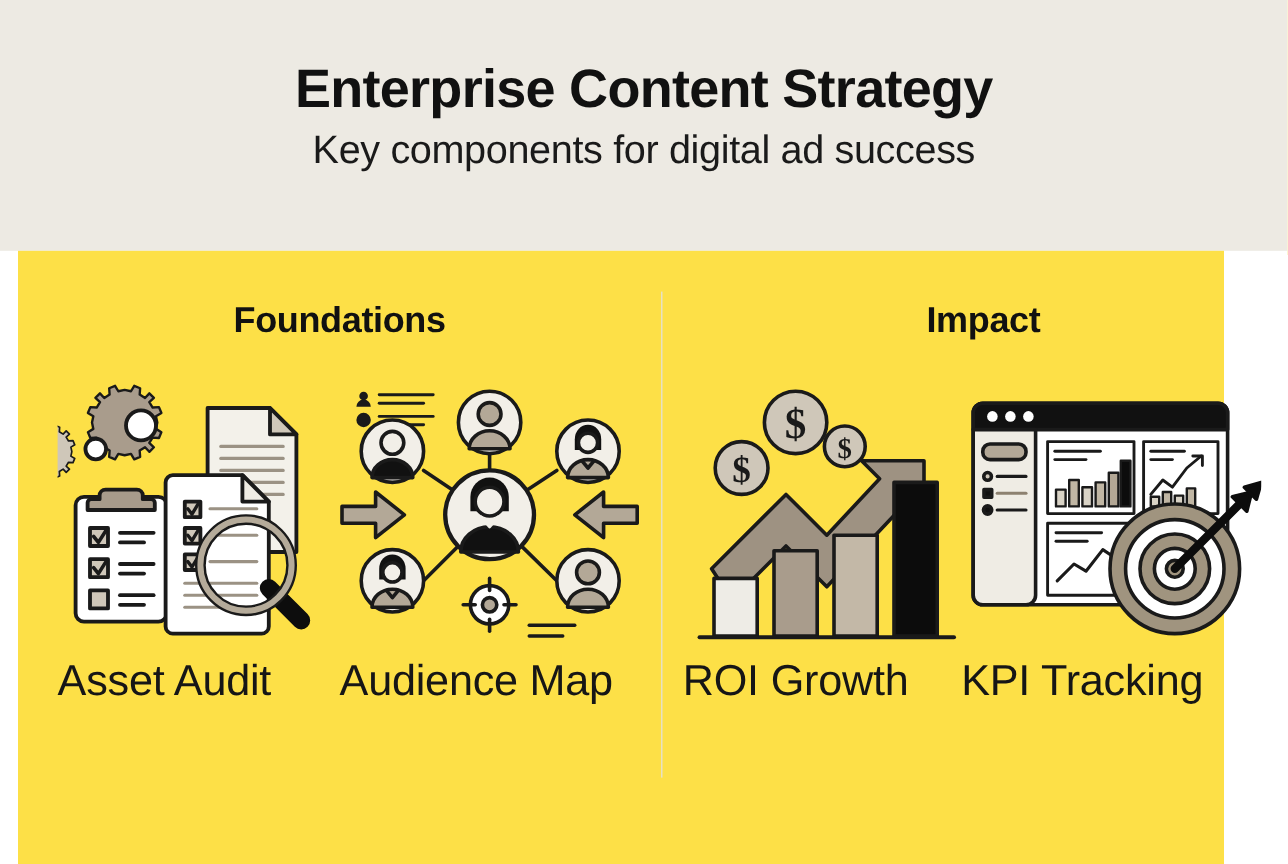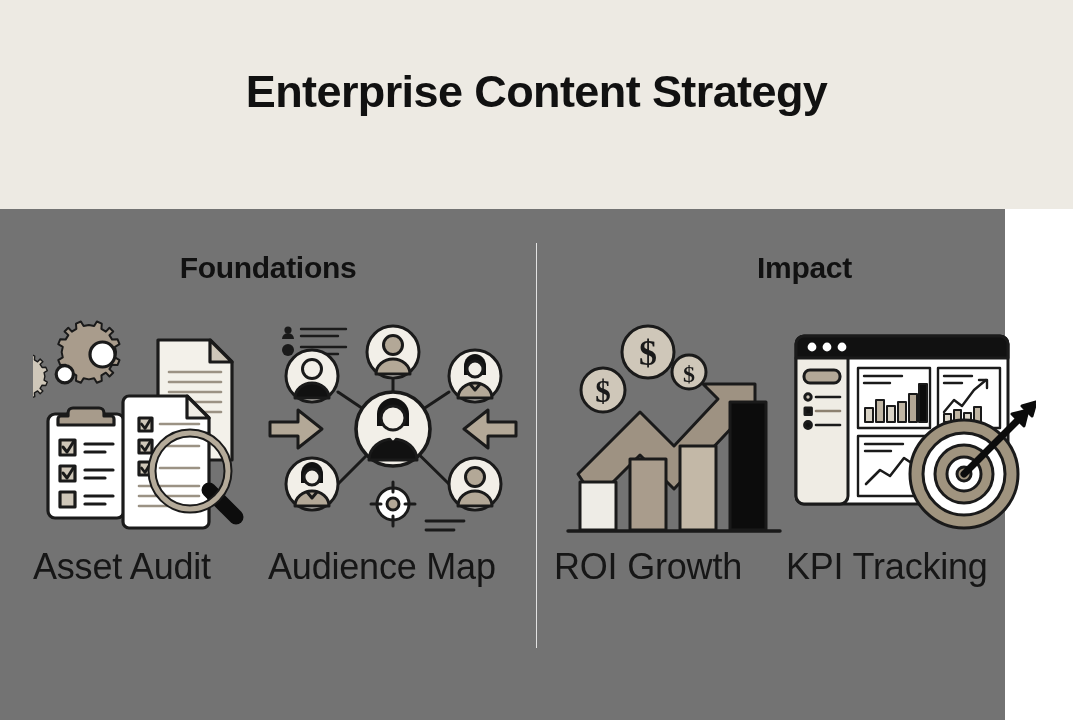--- a/index.html
+++ b/index.html
@@ -22,21 +22,21 @@
   .title{
     font-size:45px;font-weight:800;color:#111111;letter-spacing:-0.6px;
     line-height:1.05;margin:0 0 10px 0;text-align:center;
   }
   .subtitle{
     font-size:33px;font-weight:400;color:#1a1a1a;letter-spacing:-0.3px;
     line-height:1.1;margin:0;text-align:center;
   }
 
   
-  .body-area{position:absolute;left:0;top:209px;width:1005px;height:511px;background:#737373;}
+  .body-area{position:absolute;left:15px;top:209px;width:1005px;height:511px;background:#fde047;}
 
   .divider{
     position:absolute;left:536px;top:34px;width:1px;height:405px;
     background:#e2e2e2;
   }
 
   .section-head{
     position:absolute;top:42px;font-size:30px;font-weight:800;color:#111;
     text-align:center;letter-spacing:-0.3px;
   }
@@ -56,20 +56,21 @@
   #card-roi-growth{left:554px;}
   #card-kpi-tracking{left:786px;}
 </style>
 </head>
 <body>
 
 <div class="page">
 
   <div class="header">
     <h1 class="title">Enterprise Content Strategy</h1>
+    <div class="subtitle">Key components for digital ad success</div>
   </div>
 
   <div class="body-area">
 
     <div class="divider"></div>
 
     <div class="section-head left">Foundations</div>
     <div class="section-head right">Impact</div>
 
     <div class="cards">

